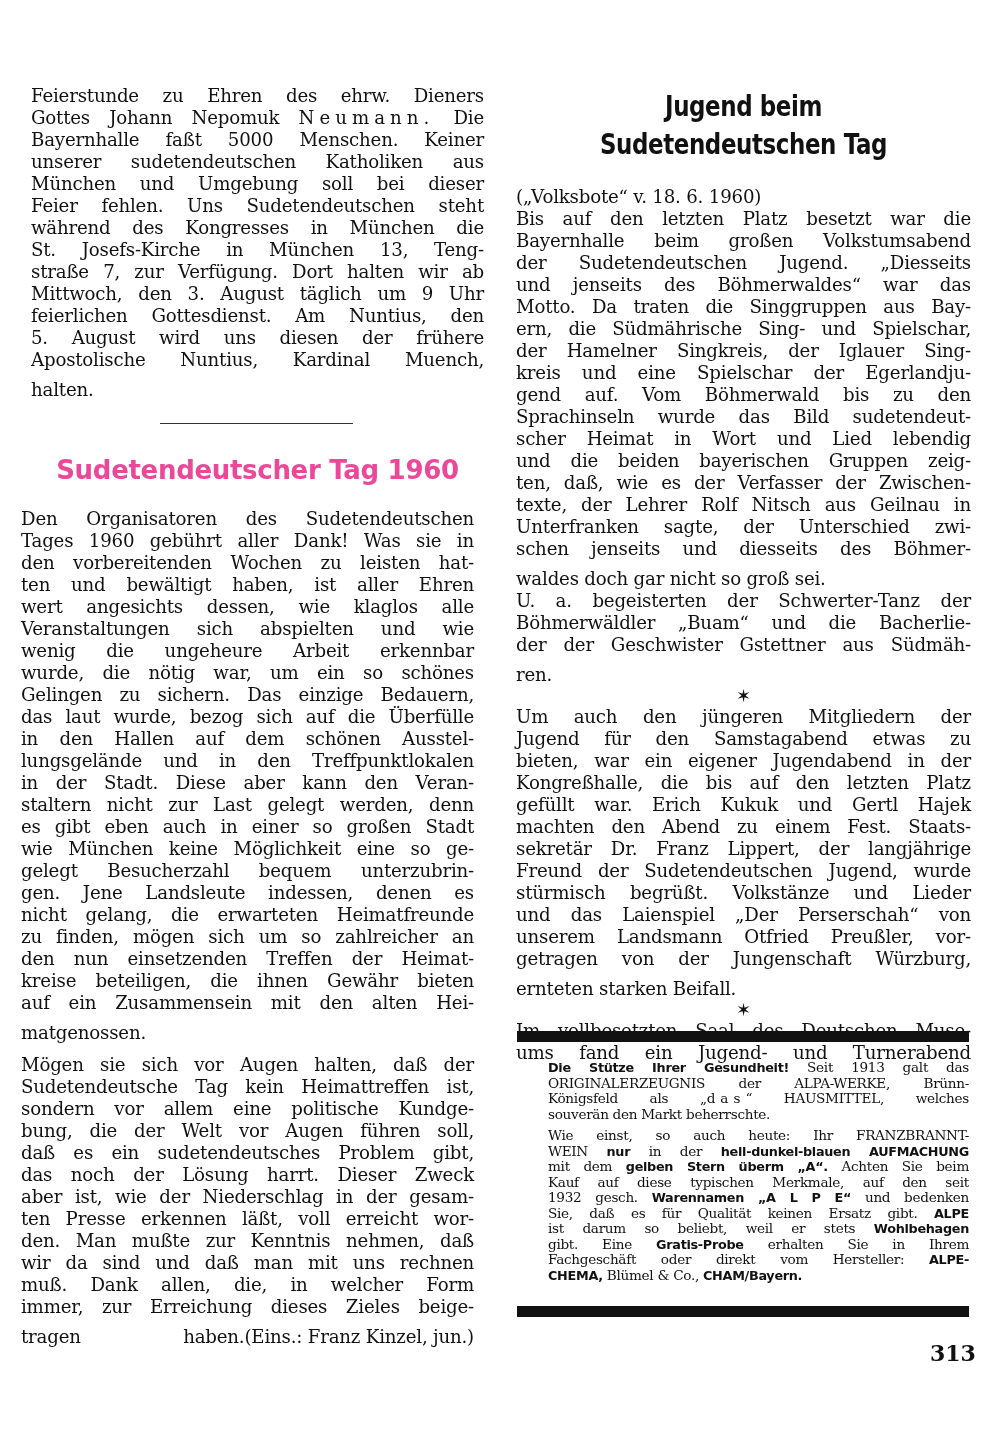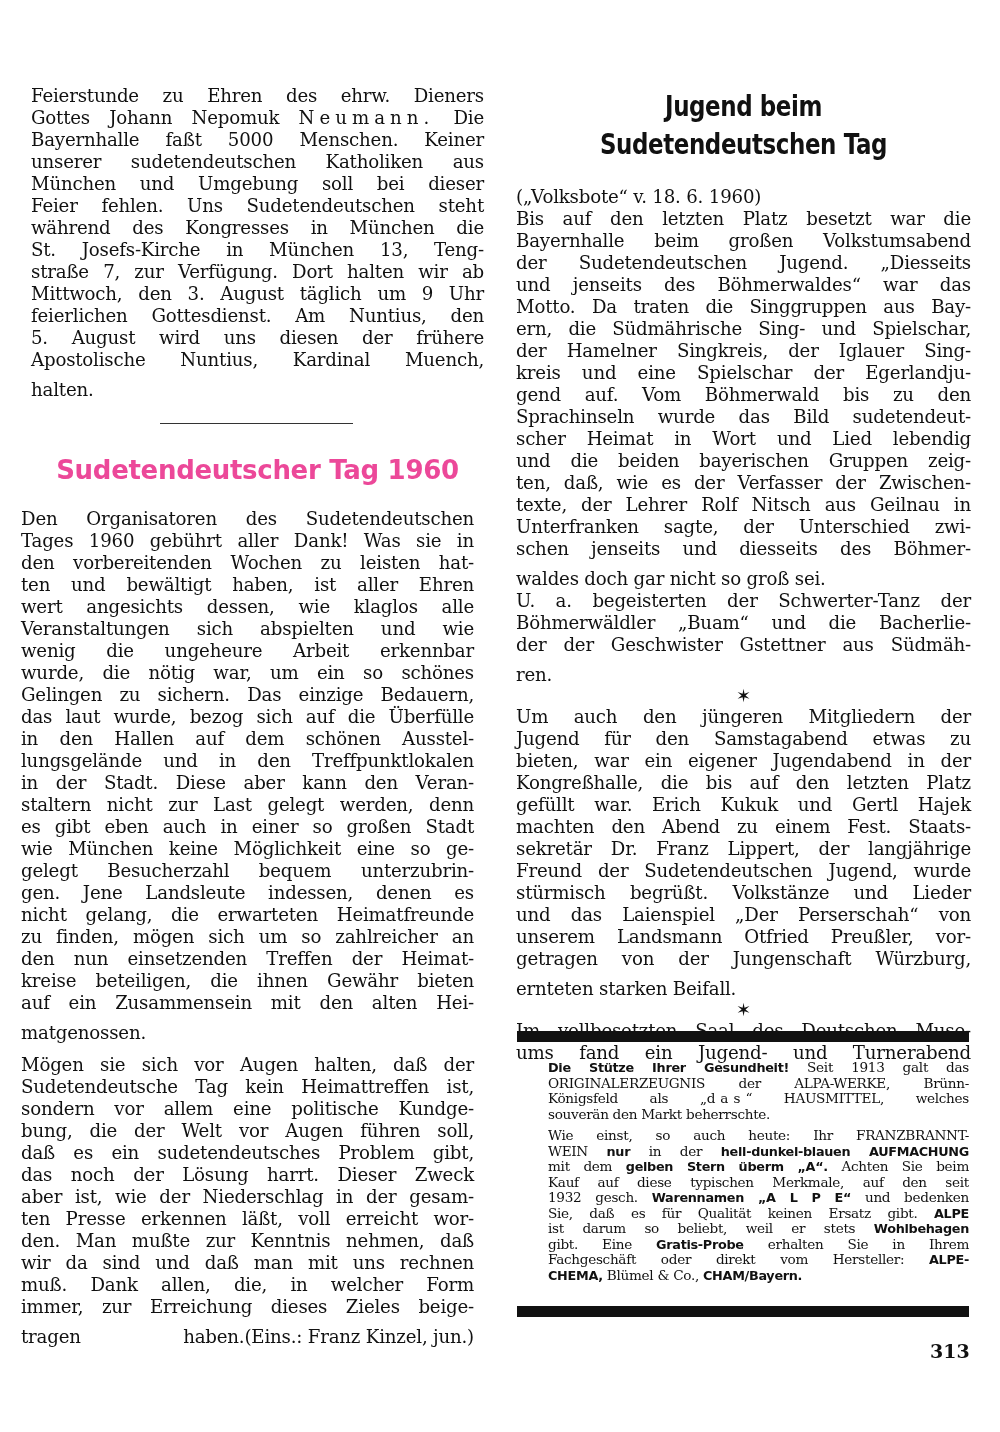--- a/index.html
+++ b/index.html
@@ -15,21 +15,21 @@
     .h-left { position: absolute; left: 31px; top: 455px; width: 453px; text-align: center; font-family: "DejaVu Sans", "Liberation Sans", sans-serif; font-weight: bold; font-size: 26px; letter-spacing: -0.3px; color: #ec4899; }
     .h-right { position: absolute; left: 516px; top: 88px; width: 455px; text-align: center; font-family: "DejaVu Sans", "Liberation Sans", sans-serif; font-weight: bold; font-size: 28px; line-height: 38px; transform: scaleX(0.82); transform-origin: center; color: #111; letter-spacing: -0.5px; }
     .star { display: block; text-align: center; font-size: 18px; line-height: 20px; height: 20px; font-family: "DejaVu Sans", sans-serif; }
     .gap { display: block; height: 10px; }
     .ad-bar { position: absolute; left: 517px; width: 452px; height: 11px; background: #111; }
     .ad { position: absolute; left: 548px; top: 1060px; width: 421px; font-family: "DejaVu Serif", "Liberation Serif", serif; }
     .ad .aline { display: block; height: 15.5px; line-height: 15.5px; font-size: 13.6px; text-align: justify; text-align-last: justify; white-space: nowrap; letter-spacing: -0.3px; }
     .ad .aline.last { text-align-last: left; }
     .ad .bs { font-family: "DejaVu Sans", "Liberation Sans", sans-serif; font-weight: bold; font-size: 12.8px; }
     .ad .agap { display: block; height: 6px; }
-    .page-num { position: absolute; left: 930px; top: 1340px; font-family: "DejaVu Serif", serif; font-weight: bold; font-size: 19px; }
+    .page-num { position: absolute; left: 930px; top: 1340px; font-family: "DejaVu Serif", serif; font-weight: bold; font-size: 22px; }
   </style>
 </head>
 <body>
 
 <div class="col col-left">
   <div id="left-intro">
       <span class="line"><span class="b">Feierstunde zu Ehren des ehrw. Dieners</span></span>
       <span class="line"><span class="b">Gottes Johann Nepomuk </span><span class="b sp">Neumann.</span><span> Die</span></span>
       <span class="line"><span>Bayernhalle faßt 5000 Menschen. Keiner</span></span>
       <span class="line"><span>unserer sudetendeutschen Katholiken aus</span></span>

